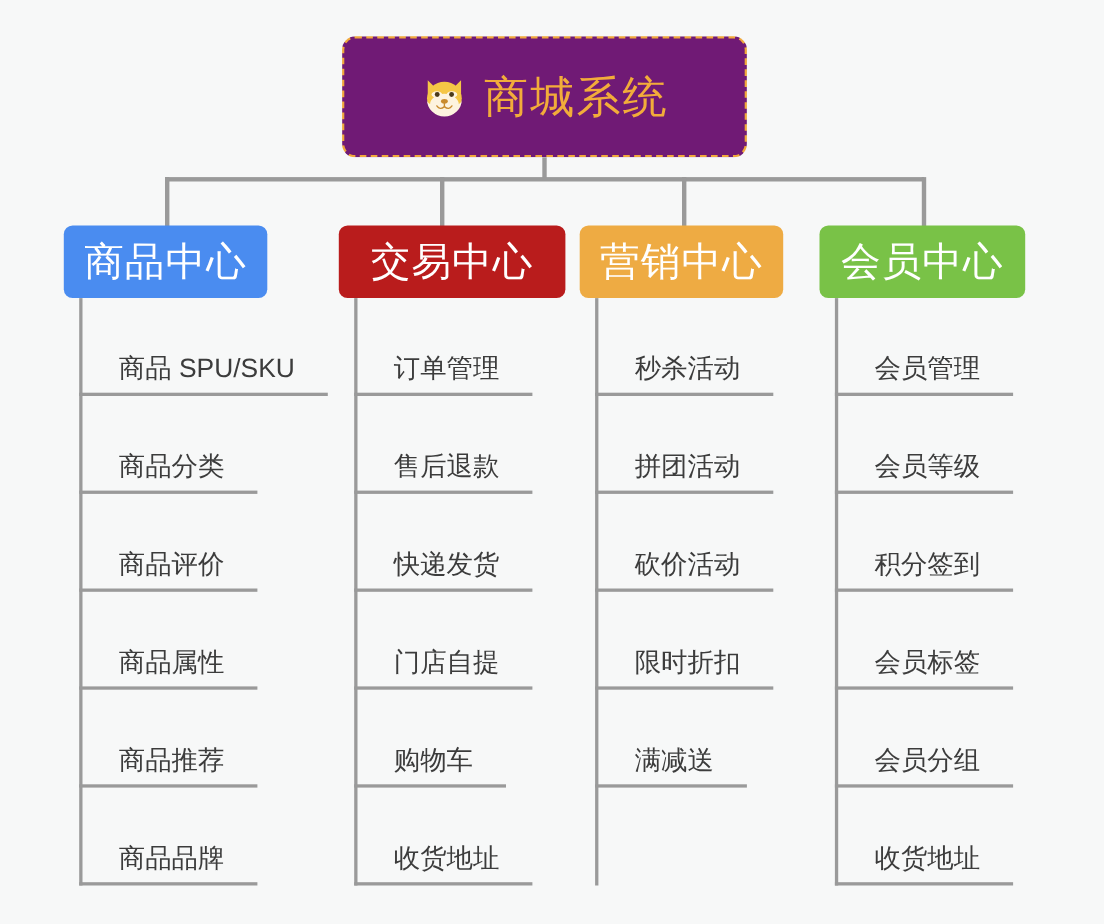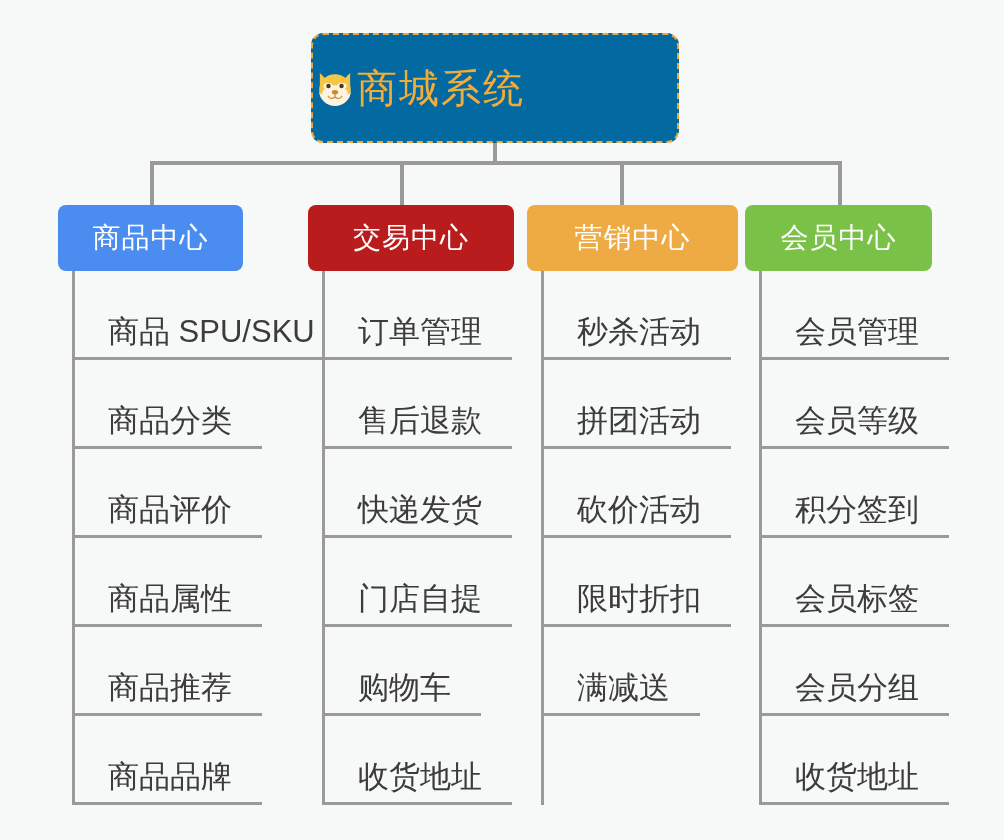--- a/index.html
+++ b/index.html
@@ -22,25 +22,27 @@
   }
 
   
   .root-node {
     position: absolute;
     left: 311px;
     top: 33px;
     width: 368px;
     height: 110px;
     box-sizing: border-box;
-    background: #0369a1;
+    background: #701a75;
     border: 2px dashed #f0a83c;
     border-radius: 12px;
     display: flex;
     align-items: center;
+    justify-content: center;
+    gap: 14px;
   }
   .root-emoji {
     font-size: 40px;
     line-height: 1;
     color: #f4c430;
   }
   .root-emoji svg { display: block; }
   .root-title {
     font-size: 40px;
     color: #f2ac3a;
@@ -65,21 +67,21 @@
     position: absolute;
     top: 0;
     left: 0;
     height: 66px;
     box-sizing: border-box;
     border-radius: 8px;
     display: flex;
     align-items: center;
     justify-content: center;
     color: #ffffff;
-    font-size: 28px;
+    font-size: 36px;
     letter-spacing: 1px;
     white-space: nowrap;
   }
   .branch-spine {
     position: absolute;
     width: 3px;
     background: #9a9a9a;
     top: 66px;
   }
   .leaf-list {
@@ -90,21 +92,21 @@
     list-style: none;
   }
   .leaf-item {
     height: 89px;
     display: flex;
     align-items: flex-end;
     box-sizing: border-box;
   }
   .leaf-label {
     display: inline-block;
-    font-size: 31px;
+    font-size: 24px;
     color: #3c3c3c;
     white-space: nowrap;
     border-bottom: 3px solid #9a9a9a;
     padding: 0 30px 8px 36px;
     line-height: 1.1;
   }
 </style>
 </head>
 <body>
 
@@ -186,21 +188,21 @@
       <li class="leaf-item">
           <span class="leaf-label">购物车</span>
         </li>
       <li class="leaf-item">
           <span class="leaf-label">收货地址</span>
         </li>
     </ul>
   </div>
 
   <div class="branch" style="left:527px;">
-    <div class="branch-header" style="width:211px; background:#eeab43;">
+    <div class="branch-header" style="width:185px; background:#eeab43;">
       <span>营销中心</span>
     </div>
     <div class="branch-spine" style="left:14px; height:534px;"></div>
     <ul class="leaf-list" style="left:14px;">
       <li class="leaf-item">
           <span class="leaf-label">秒杀活动</span>
         </li>
       <li class="leaf-item">
           <span class="leaf-label">拼团活动</span>
         </li>

